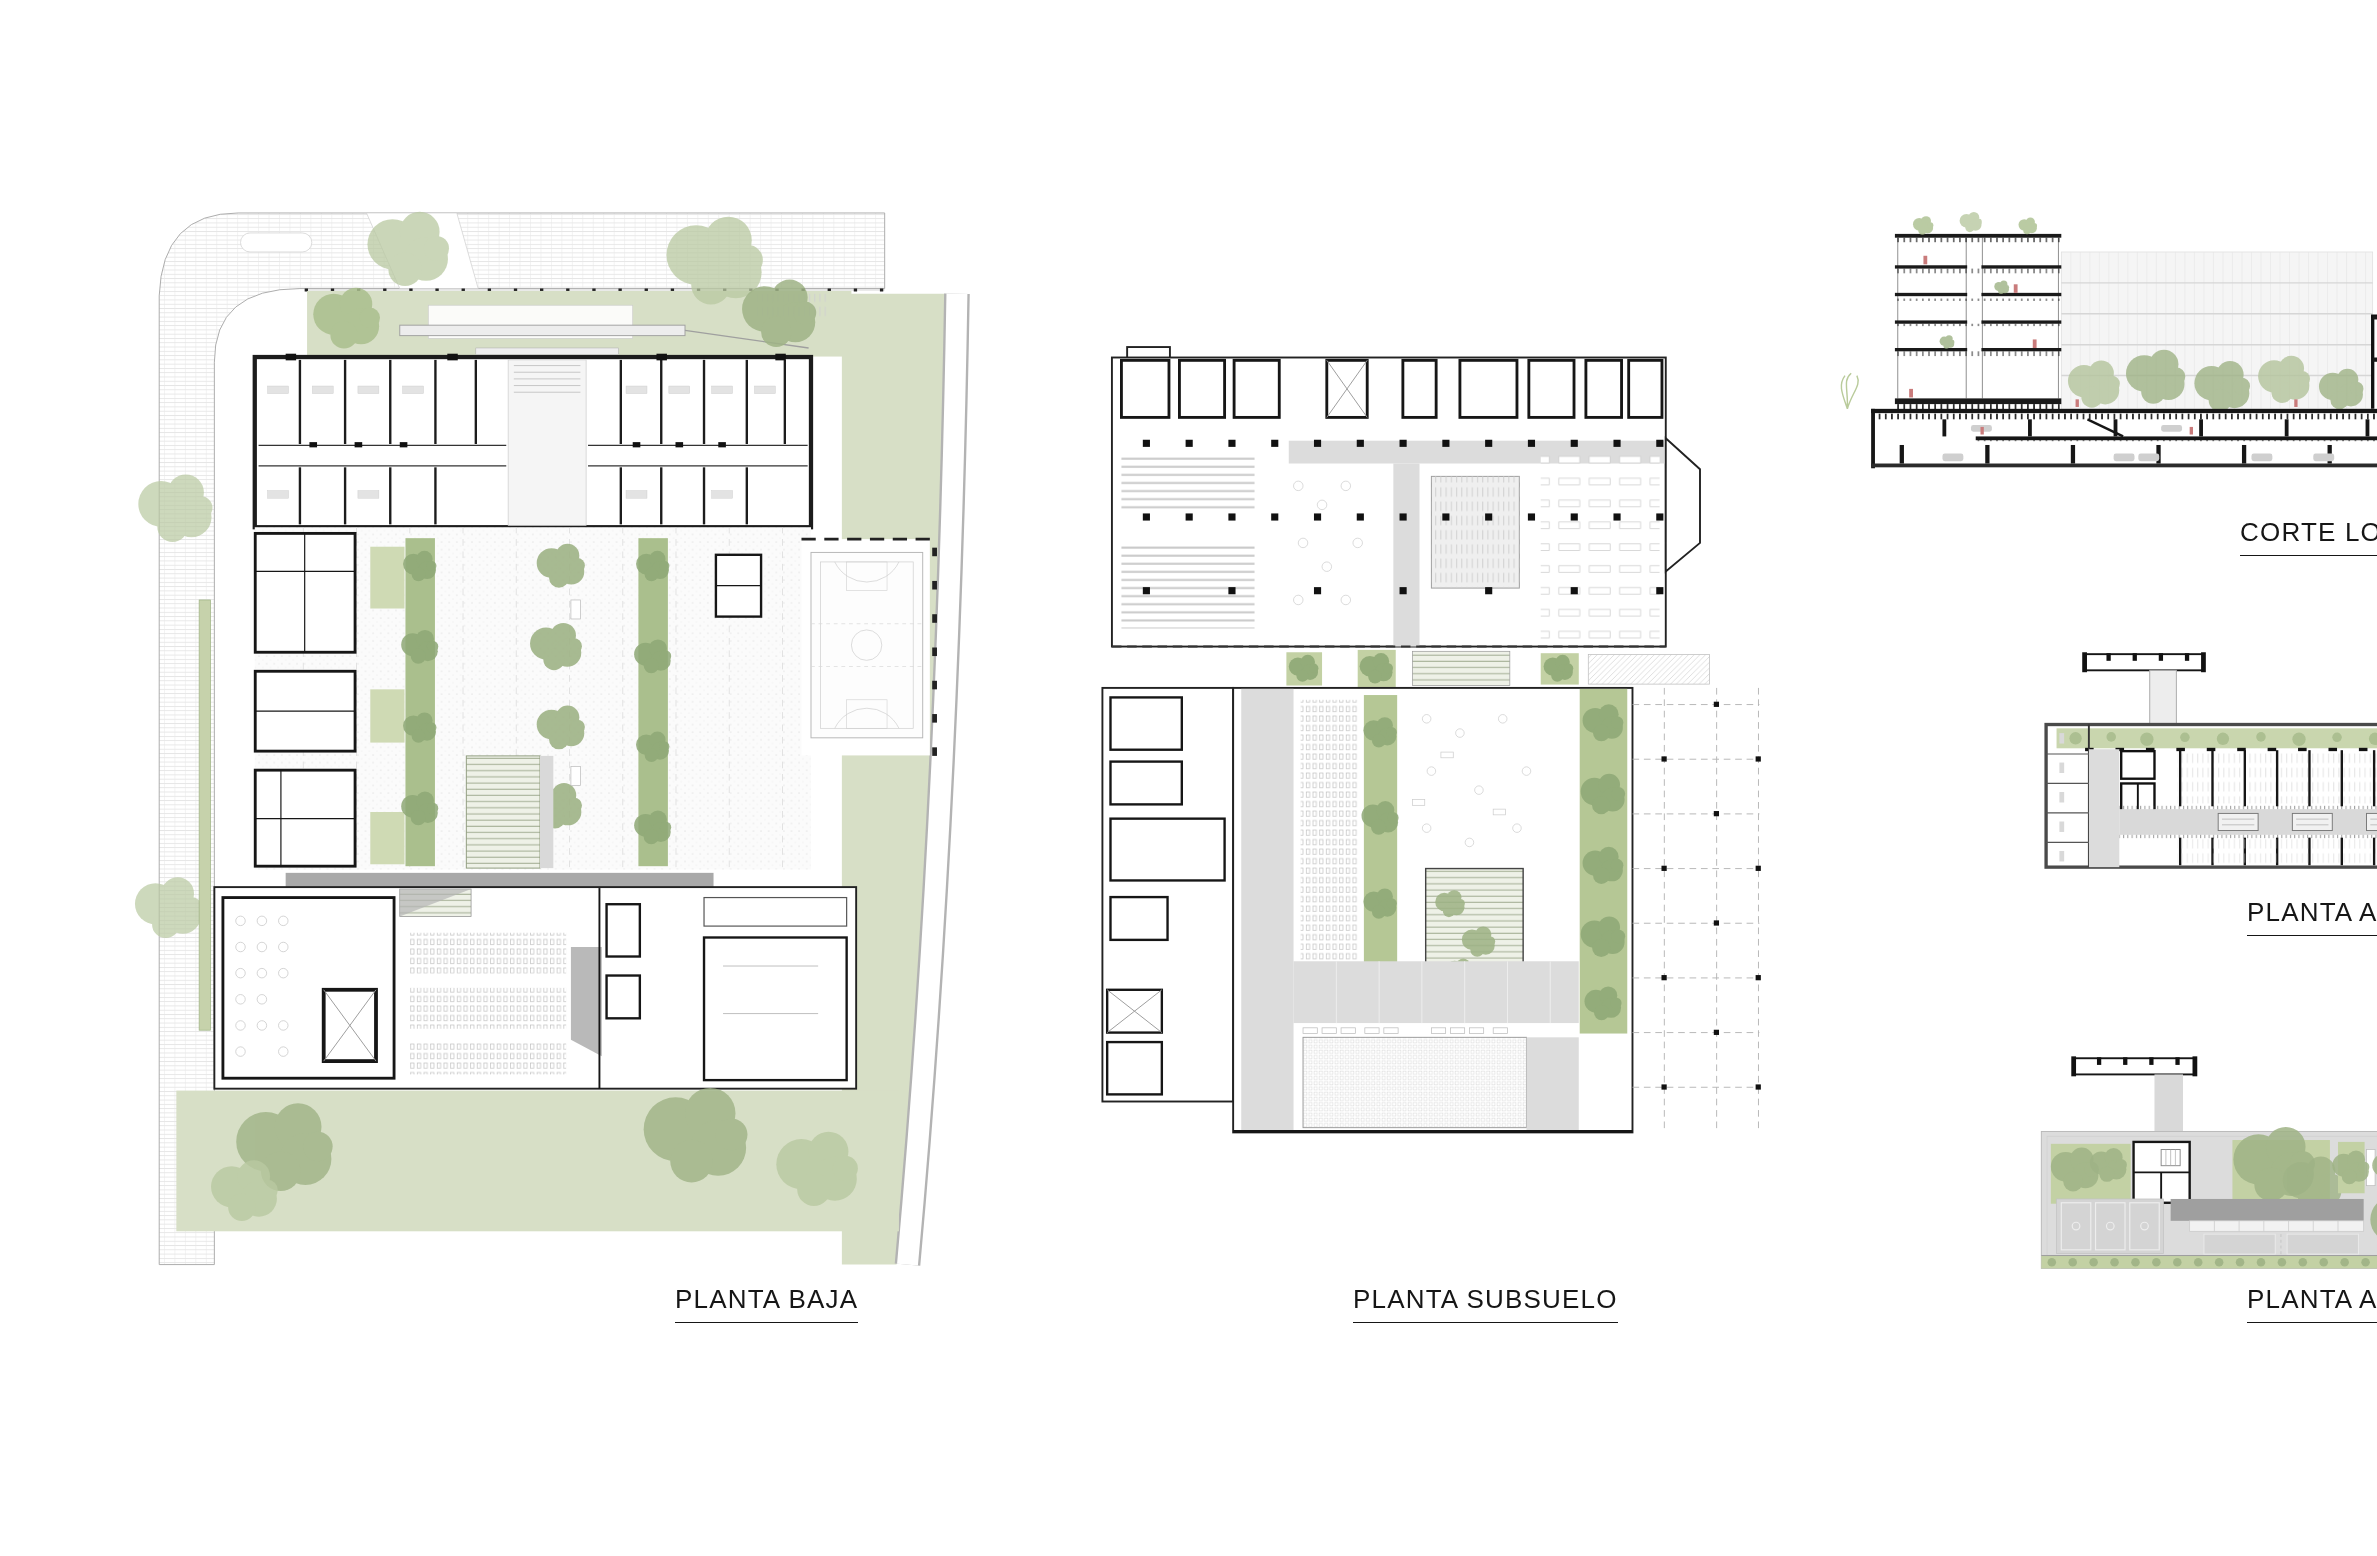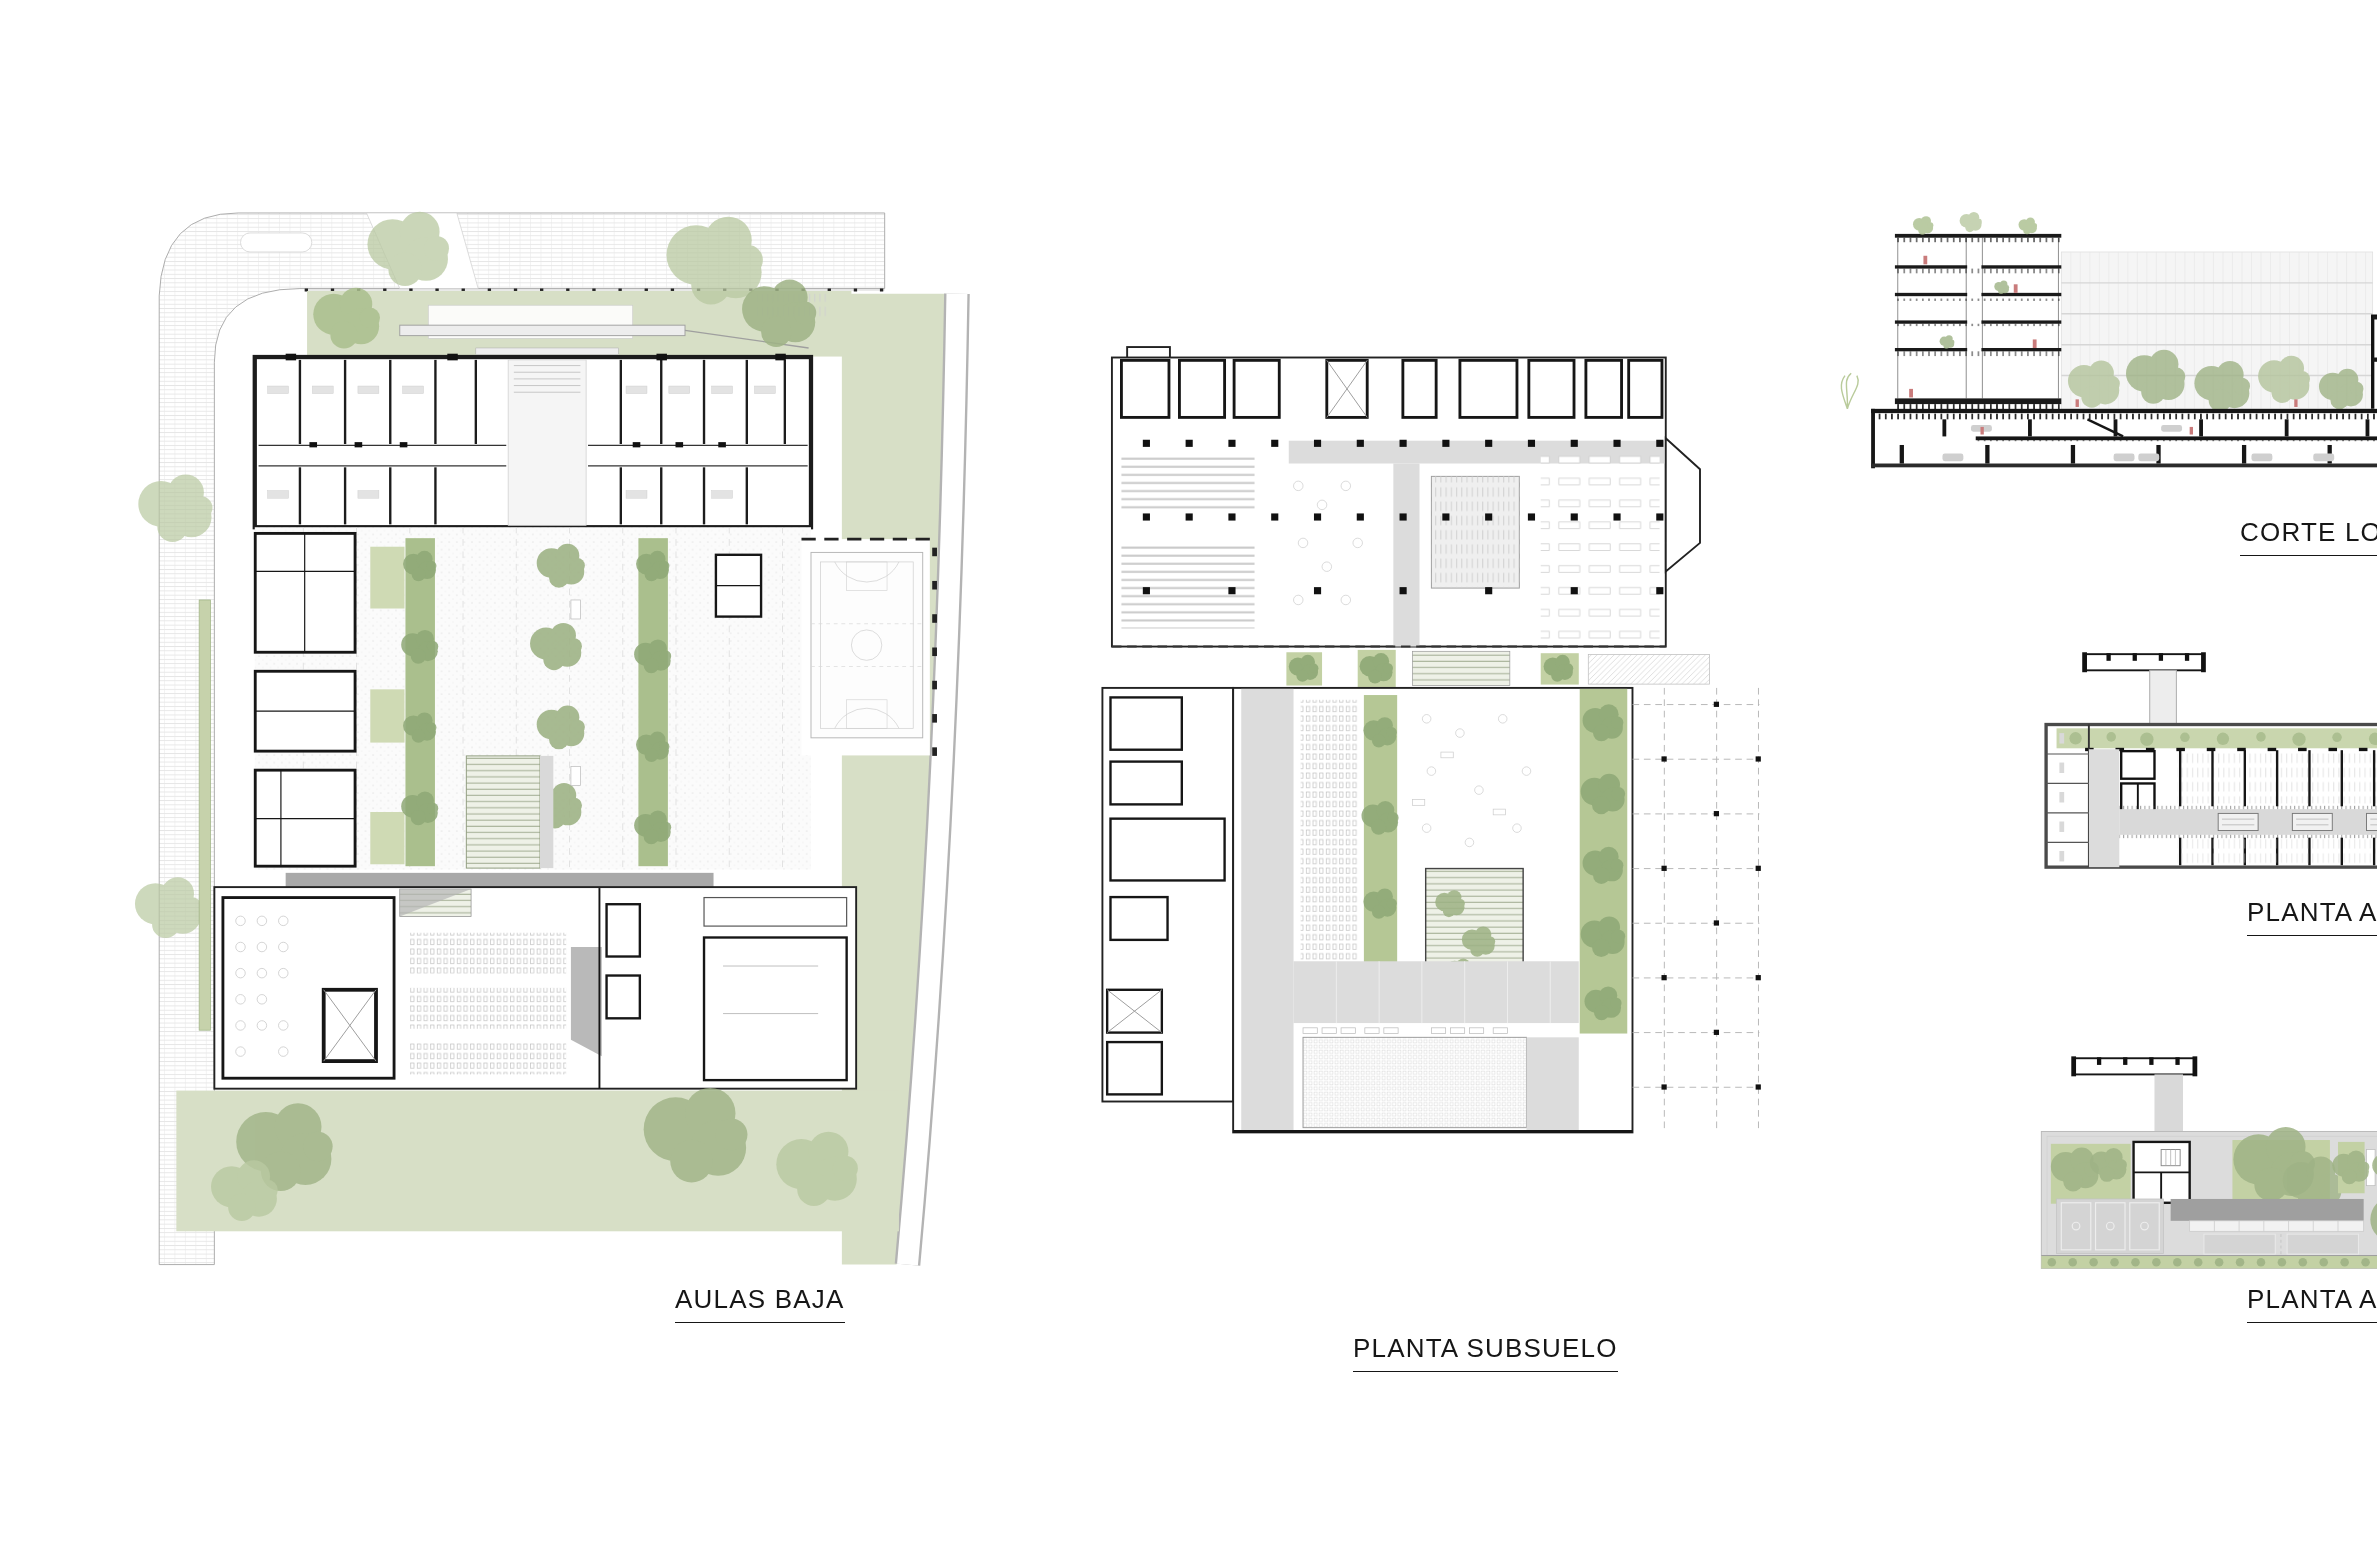--- a/index.html
+++ b/index.html
@@ -805,20 +805,20 @@
       <circle cx="710" cy="433" r="9"></circle>
             <circle cx="754" cy="433" r="9"></circle>
             <circle cx="798" cy="433" r="9"></circle>
       <circle cx="842" cy="433" r="9"></circle>
             <circle cx="886" cy="433" r="9"></circle>
     </g>
   </g>
 </g>
 </svg>
 
-<div class="label" style="left:675px;top:1284px">AULAS BAJA</div>
-<div class="label" style="left:1353px;top:1333px">PLANTA SUBSUELO</div>
+<div class="label" style="left:675px;top:1284px">PLANTA BAJA</div>
+<div class="label" style="left:1353px;top:1284px">PLANTA SUBSUELO</div>
 <div class="label" style="left:2240px;top:517px">CORTE LONGITUDINAL</div>
 <div class="label" style="left:2247px;top:897px">PLANTA AULAS</div>
 <div class="label" style="left:2247px;top:1284px">PLANTA AZOTEA</div>
 
 </div>
 
 
 </body></html>

